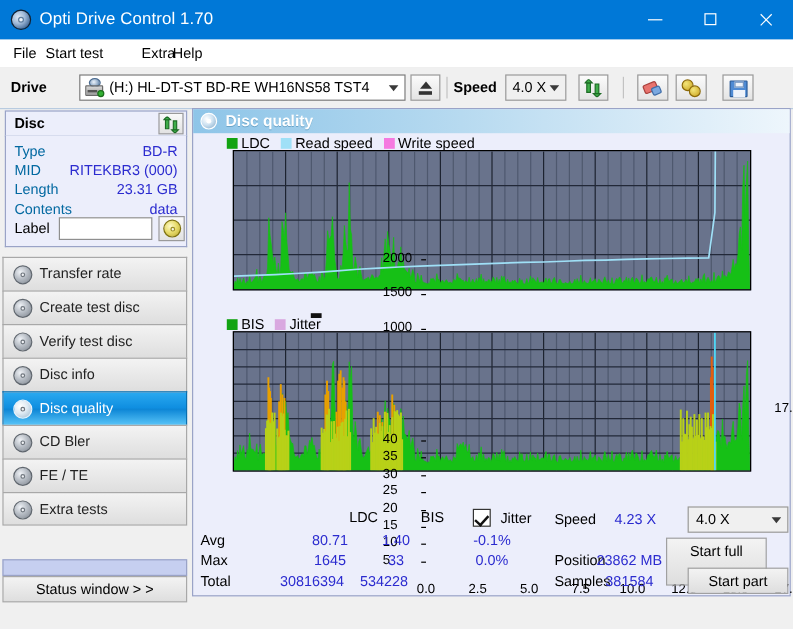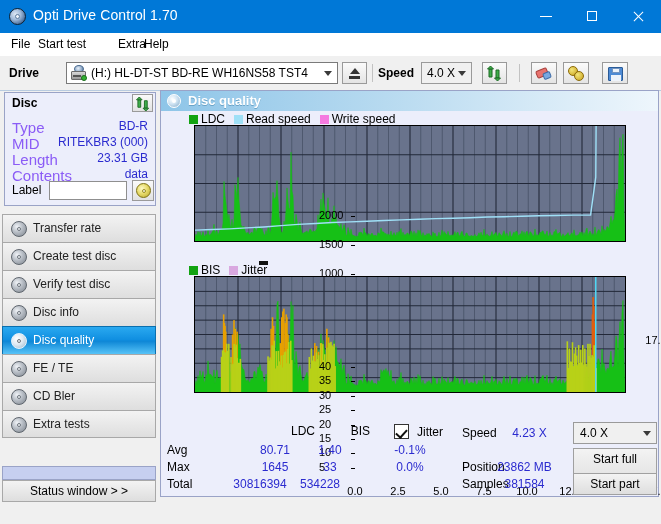--- a/index.html
+++ b/index.html
@@ -73,21 +73,21 @@
   .ico-save .shut{position:absolute;left:3px;top:0px;width:8px;height:5px;background:#eef3fa;border:1px solid #7294c0;box-sizing:border-box;}
   .ico-save .lbl{position:absolute;left:2px;top:7px;width:10px;height:6px;background:#eef3fa;}
 
   
   .leftpanel{position:absolute;left:0;top:90px;width:158px;height:407px;}
   .disc-hdr{position:absolute;left:4px;top:2px;width:152px;height:22px;background:#eceefb;border:1px solid #9aa3c7;box-sizing:border-box;}
   .disc-hdr .t{position:absolute;left:7px;top:3px;font-weight:bold;font-size:12px;color:#000;}
   .btn-discrefresh{position:absolute;right:2px;top:1px;width:21px;height:18px;background:linear-gradient(#fafafa,#e2e2e2);border:1px solid #9a9a9a;box-sizing:border-box;}
   .disc-body{position:absolute;left:4px;top:23px;width:152px;height:93px;background:#eceefb;border:1px solid #9aa3c7;border-top:none;box-sizing:border-box;}
   .drow{position:absolute;left:0;width:150px;height:16px;}
-  .drow .k{position:absolute;left:7px;top:0;font-size:15px;color:#8b5cf6;}
+  .drow .k{position:absolute;left:7px;top:0;font-size:12px;color:#0369a1;}
   .drow .v{position:absolute;right:7px;top:0;font-size:12px;color:#2b2bcf;text-align:right;}
   .r0{top:6px;}.r1{top:22px;}.r2{top:38px;}.r3{top:54px;}
   .lbl-row{position:absolute;left:7px;top:70px;font-size:12px;}
   .label-input{position:absolute;left:44px;top:68px;width:78px;height:19px;background:#fff;border:1px solid #8f8f8f;box-sizing:border-box;}
   .btn-disclabel{position:absolute;left:127px;top:67px;width:22px;height:21px;background:linear-gradient(#fafafa,#e2e2e2);border:1px solid #9a9a9a;box-sizing:border-box;}
   .cdico{position:absolute;left:3px;top:2px;width:15px;height:15px;border-radius:50%;
      background:radial-gradient(circle at 38% 35%,#fdf9c8 0%,#e8dc6c 45%,#b8a52c 100%);border:1px solid #7e7210;box-sizing:border-box;}
   .cdico:after{content:"";position:absolute;left:5px;top:5px;width:4px;height:4px;border-radius:50%;background:#f6f6e8;border:1px solid #9a8d26;box-sizing:border-box;}
 
   
@@ -135,21 +135,21 @@
   .tick{position:absolute;background:#000;}
 
   
   .stats{position:absolute;left:1px;top:330px;width:496px;height:75px;}
   .st{position:absolute;font-size:12px;color:#000;white-space:nowrap;}
   .stv{position:absolute;font-size:12px;color:#2b2bcf;white-space:nowrap;text-align:center;}
   .chk{position:absolute;left:232px;top:3px;width:15px;height:15px;background:#fff;border:1px solid #333;box-sizing:border-box;}
   .chk:after{content:"";position:absolute;left:3px;top:2px;width:5px;height:9px;border:solid #111;border-width:0 2px 2px 0;transform:rotate(42deg);}
   .speed-combo2{position:absolute;left:411px;top:1px;width:84px;height:22px;background:#f0f0f0;border:1px solid #9a9a9a;box-sizing:border-box;}
   .speed-combo2 .stxt{position:absolute;left:6px;top:3px;font-size:12px;}
-  .btn-full{position:absolute;left:411px;top:27px;width:84px;height:40px;background:linear-gradient(#f3f3f3,#dedede);border:1px solid #a0a0a0;box-sizing:border-box;text-decoration:underline;}
+  .btn-full{position:absolute;left:393px;top:27px;width:84px;height:40px;background:linear-gradient(#f3f3f3,#dedede);border:1px solid #a0a0a0;box-sizing:border-box;text-decoration:underline;}
   .btn-part{position:absolute;left:411px;top:52px;width:84px;height:22px;background:linear-gradient(#f3f3f3,#dedede);border:1px solid #a0a0a0;box-sizing:border-box;}
   .btn-full .t,.btn-part .t{position:absolute;left:0;top:3px;width:82px;text-align:center;font-size:12px;}
 
   
   .statusbar{position:absolute;left:0;top:499px;width:661px;height:25px;background:#f0f0f0;border-top:1px solid #c8c8c8;}
   .sb-txt{position:absolute;left:6px;top:5px;font-size:12px;color:#000;}
   .sb-prog{position:absolute;left:150px;top:3px;width:285px;height:17px;background:#e6e6e6;border:1px solid #b5b5b5;box-sizing:border-box;}
   .sb-fill{position:absolute;left:0;top:0;height:15px;background:linear-gradient(#17bb17,#06a506);}
   .sb-pct{position:absolute;left:443px;top:5px;font-size:12px;}
   .sb-time{position:absolute;left:590px;top:5px;width:52px;text-align:right;font-size:12px;}
@@ -290,25 +290,25 @@
       <div class="navbtn">
         <div class="nicon"></div>
         <div class="ntxt">Disc info</div>
       </div>
       <div class="navbtn sel">
         <div class="nicon"></div>
         <div class="ntxt">Disc quality</div>
       </div>
       <div class="navbtn">
         <div class="nicon"></div>
+        <div class="ntxt">CD Bler</div>
+      </div>
+      <div class="navbtn">
+        <div class="nicon"></div>
         <div class="ntxt">FE / TE</div>
-      </div>
-      <div class="navbtn">
-        <div class="nicon"></div>
-        <div class="ntxt">CD Bler</div>
       </div>
       <div class="navbtn">
         <div class="nicon"></div>
         <div class="ntxt">Extra tests</div>
       </div>
     </div>
 
     <div class="status-spacer"></div>
     <div class="btn-status">
       <div class="t">Status window &gt; &gt;</div>

